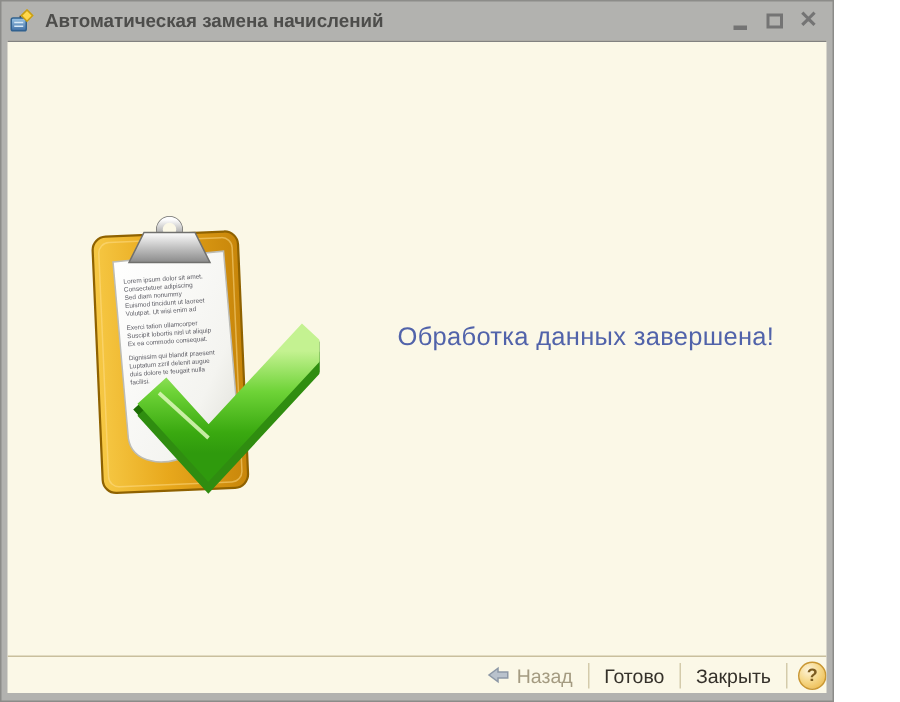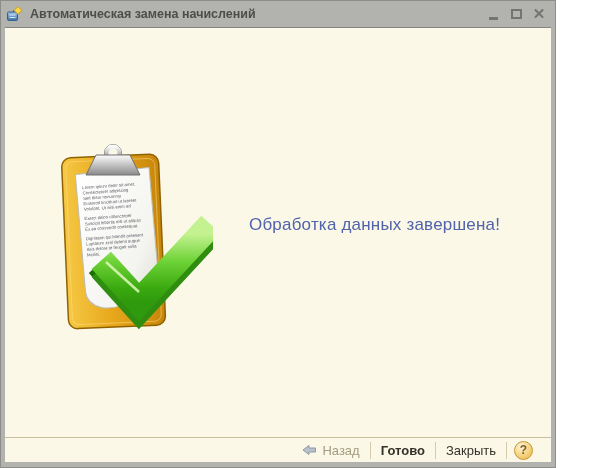--- a/index.html
+++ b/index.html
@@ -31,36 +31,36 @@
     flex:1;
     margin:0 4px 5px 4px;
     background:#fbf8e7;
     border-top:1px solid #828280;
     display:flex;flex-direction:column;
     position:relative;overflow:hidden;
   }
   .main{flex:1;position:relative;}
   .clipboard-wrap{position:absolute;left:50px;top:112px;width:158px;height:202px;}
   .message{
-    position:absolute;left:244px;top:187px;
+    position:absolute;left:260px;top:187px;
     font-size:17px;color:#5163aa;letter-spacing:0.2px;
     white-space:nowrap;
   }
   .footer{
     flex:0 0 25px;height:25px;
     border-top:1px solid #c9bf9d;
     display:flex;align-items:center;justify-content:flex-end;
-    padding:0 18px;gap:7px;
+    padding:0 0;gap:7px;
   }
   .fbtn{
     display:flex;align-items:center;gap:5px;
     font-size:13px;color:#35312a;
     padding:1px 3px;cursor:pointer;white-space:nowrap;
   }
-  .fbtn.bold{font-weight:bold;}
+  .fbtn.bold{font-weight:normal;}
   .fbtn.disabled{color:#a49b81;cursor:default;}
   .vsep{width:1px;height:17px;background:#d4cbab;}
   .help-btn{
     width:19px;height:19px;border-radius:50%;
     border:1px solid #c99733;
     background:radial-gradient(circle at 35% 28%,#fdf3d8 0%,#f6d98c 45%,#eec05a 80%,#e5af44 100%);
     color:#7c5c20;font-size:12px;font-weight:bold;
     display:flex;align-items:center;justify-content:center;
     cursor:pointer;flex:0 0 19px;
   }

